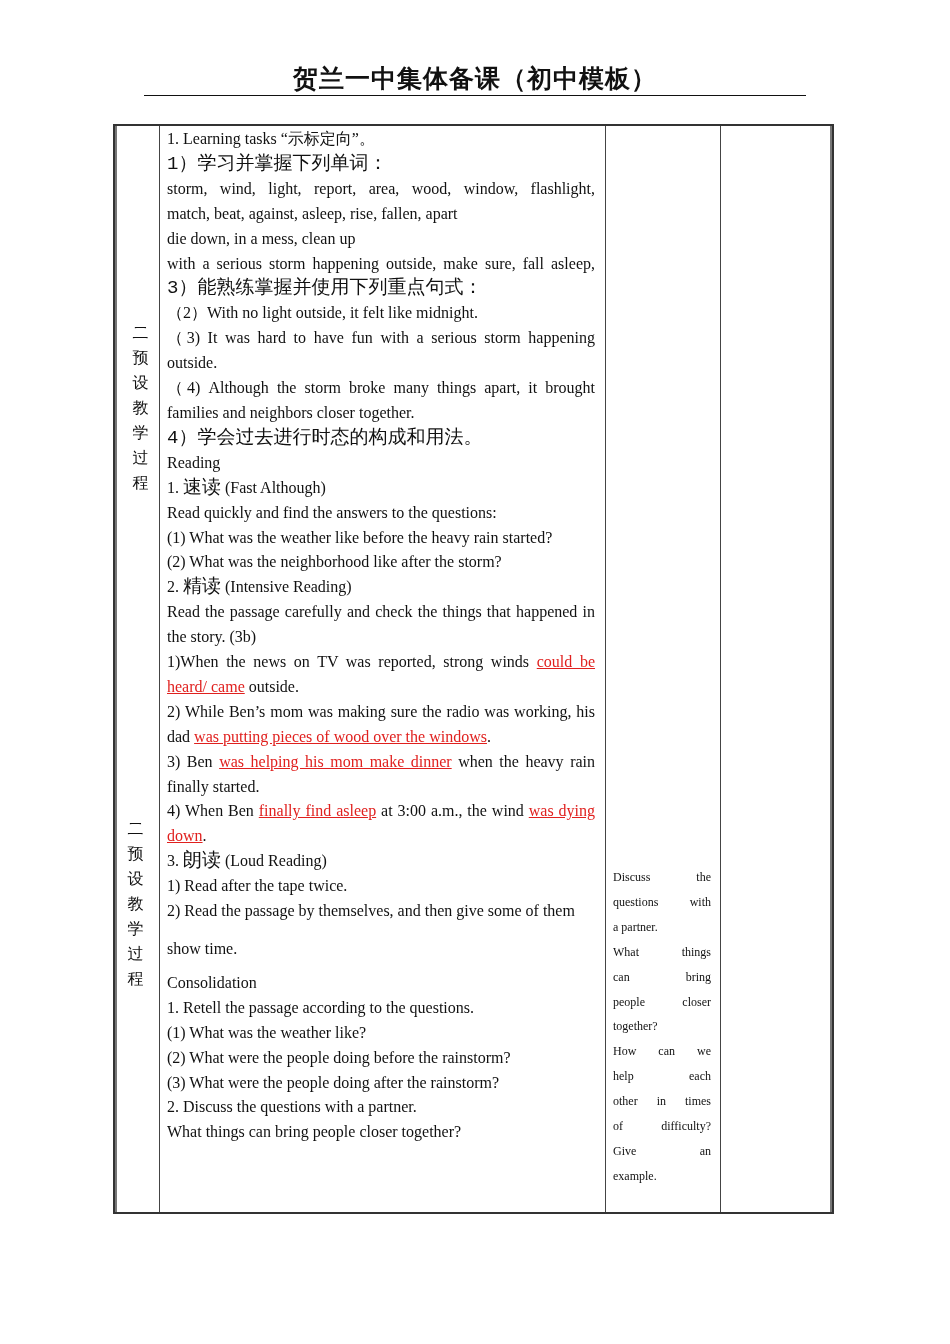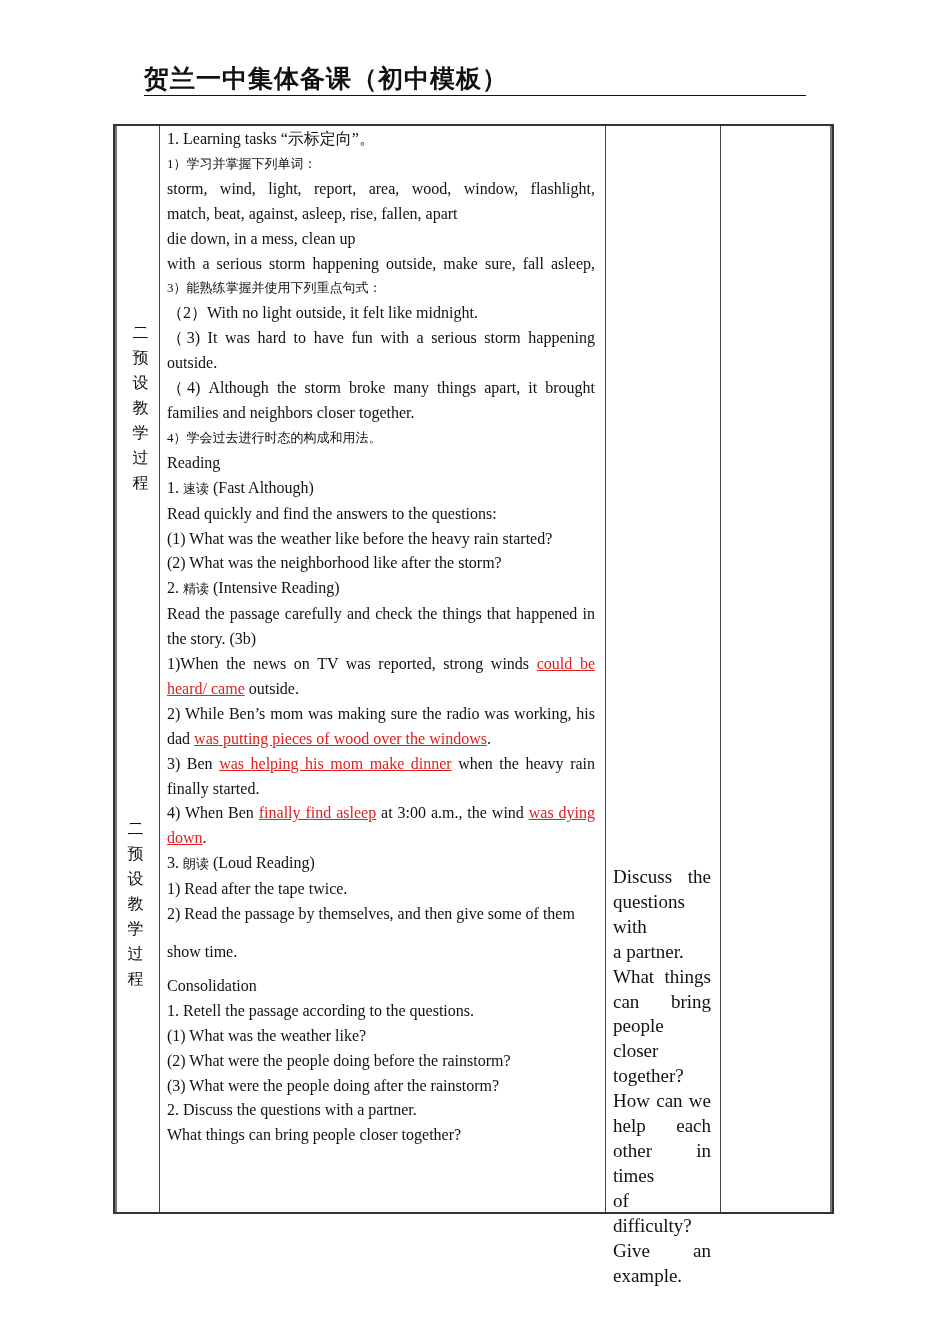--- a/index.html
+++ b/index.html
@@ -1,43 +1,43 @@
 <!DOCTYPE html>
 <html><head>
 <meta charset="utf-8">
 <style>
   html, body { margin: 0; padding: 0; background: #ffffff; }
   body { width: 950px; height: 1344px; position: relative; font-family: "Liberation Serif", "DejaVu Serif", serif; color: #111; }
   .title {
     position: absolute; left: 144px; top: 62px; width: 662px;
-    font-size: 25px; font-weight: bold; letter-spacing: 1px;
+    text-align: center; font-size: 25px; font-weight: bold; letter-spacing: 1px;
     font-family: "DejaVu Sans", sans-serif; line-height: 34px;
   }
   .title-rule { position: absolute; left: 144px; top: 95px; width: 662px; height: 0; border-top: 1.5px solid #111; }
 
   .table-wrap { position: absolute; left: 113px; top: 124px; width: 721px; height: 1090px; border: 2px solid #333; box-sizing: border-box; }
   .col { position: absolute; top: 0; bottom: 0; border-right: 1px solid #444; box-sizing: border-box; }
   .col-label { left: 0; width: 45px; border-left: 2px solid #777; }
   .col-content { left: 45px; width: 446px; }
   .col-activity { left: 491px; width: 115px; }
   .col-notes { left: 606px; width: 111px; border-right: 2px solid #777; }
 
   .vlabel { position: absolute; left: 0; width: 43px; text-align: center; font-family: "DejaVu Sans", sans-serif; font-size: 16px; line-height: 25px; }
   .vlabel span { display: block; }
   .vlabel-1 { top: 194px; left: 2px; }
   .vlabel-2 { top: 690px; left: -3px; }
 
   .content { position: absolute; left: 52px; top: 1px; width: 428px; font-size: 16px; line-height: 24.9px; }
   .content p { margin: 0; text-align: justify; }
-  .content .cn { font-family: Liberation Serif, serif; font-size: 13px; }
+  .content .cn { font-family: Liberation Mono, monospace; font-size: 19px; }
   .ans { color: #e0201e; text-decoration: underline; text-decoration-color: #e0201e; }
   .gap-a { height: 13px; }
   .gap-b { height: 9px; }
 
-  .activity { position: absolute; left: 498px; top: 739px; width: 98px; font-size: 19px; line-height: 24.9px; }
+  .activity { position: absolute; left: 498px; top: 739px; width: 98px; font-size: 12px; line-height: 24.9px; }
   .activity p { margin: 0; text-align: justify; text-align-last: left; }
   .activity .jl { text-align-last: justify; }
 </style>
 </head>
 <body>
 
 <div class="title">贺兰一中集体备课（初中模板）</div>
 <div class="title-rule"></div>
 
 <div class="table-wrap">

